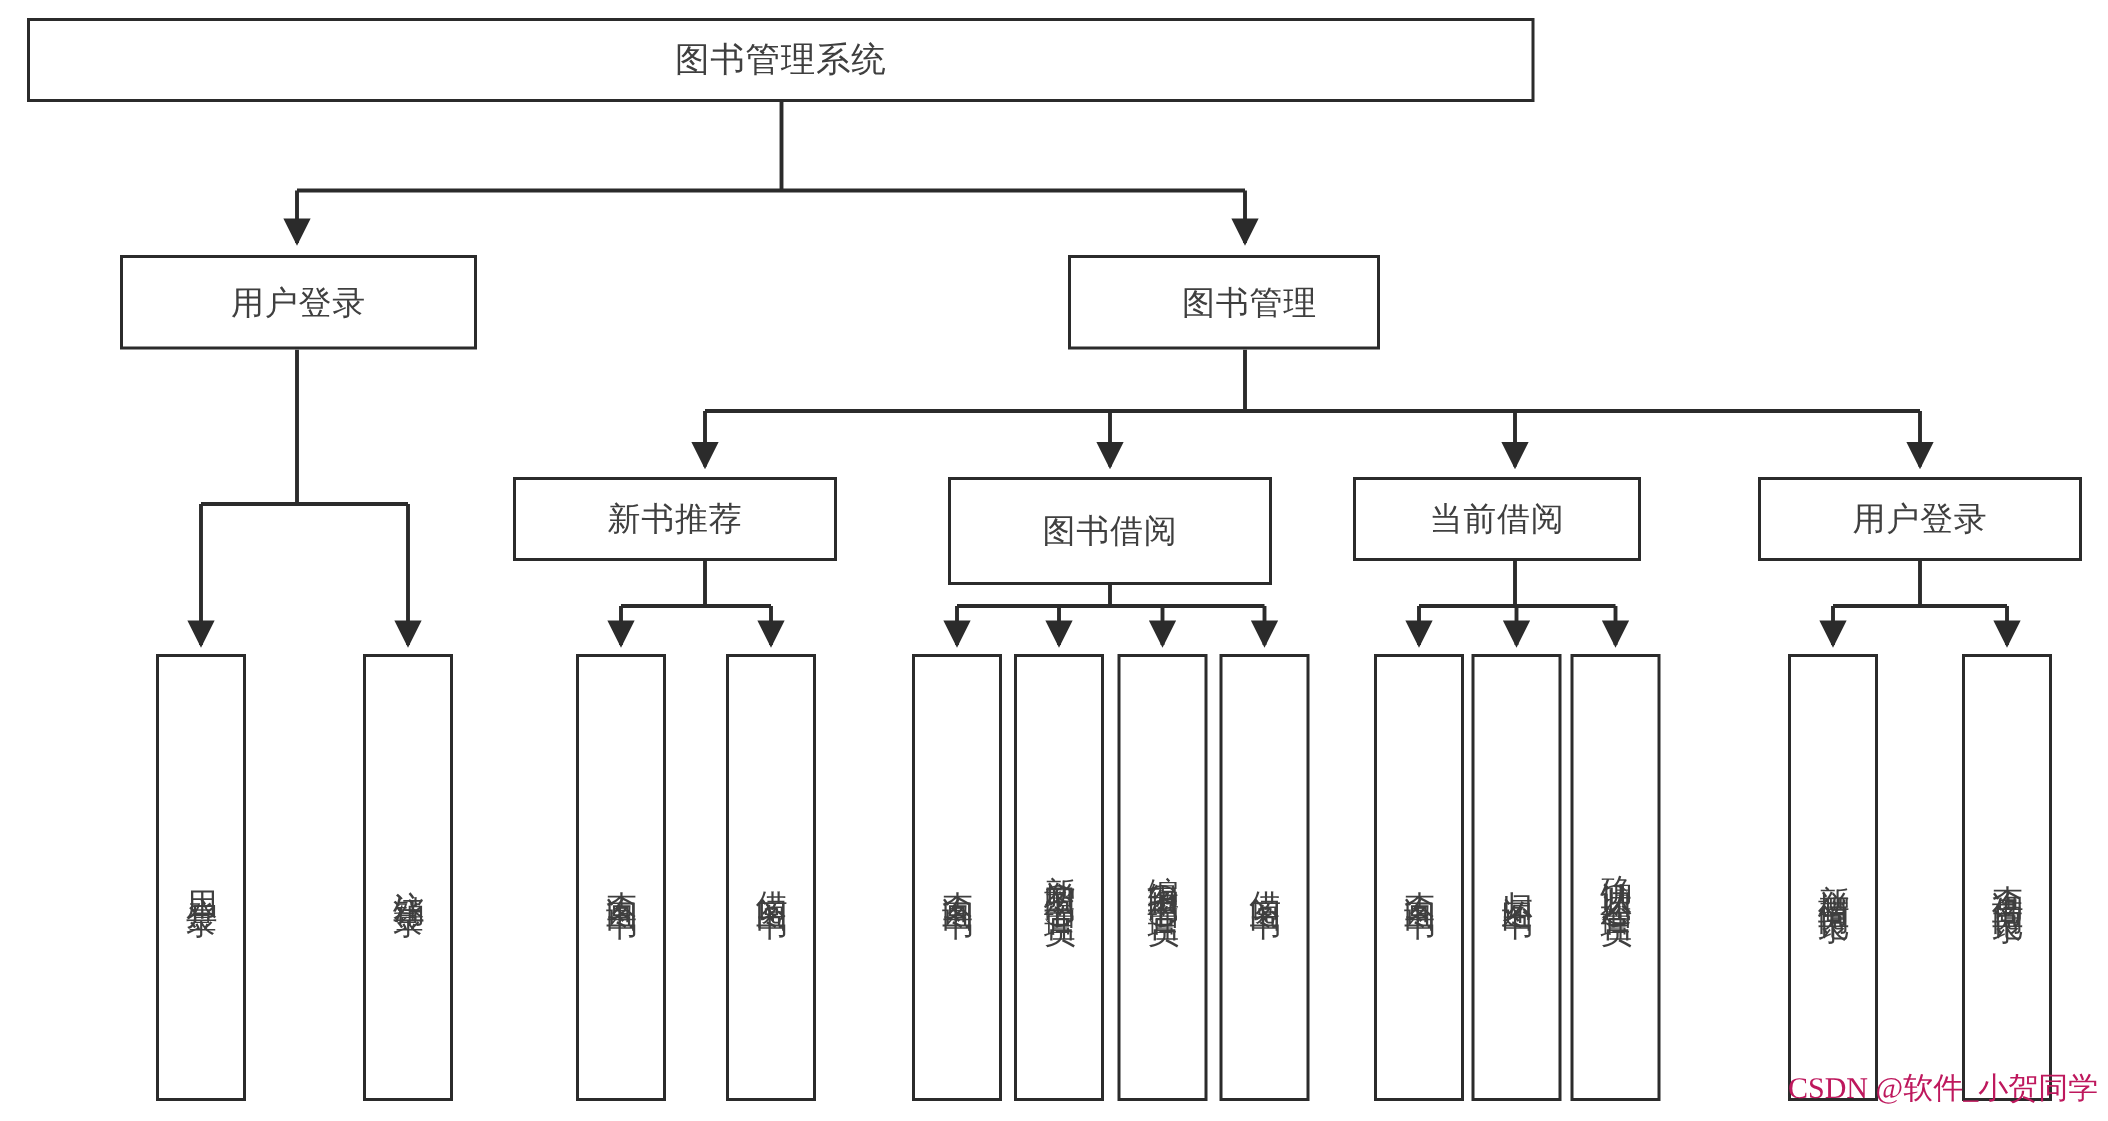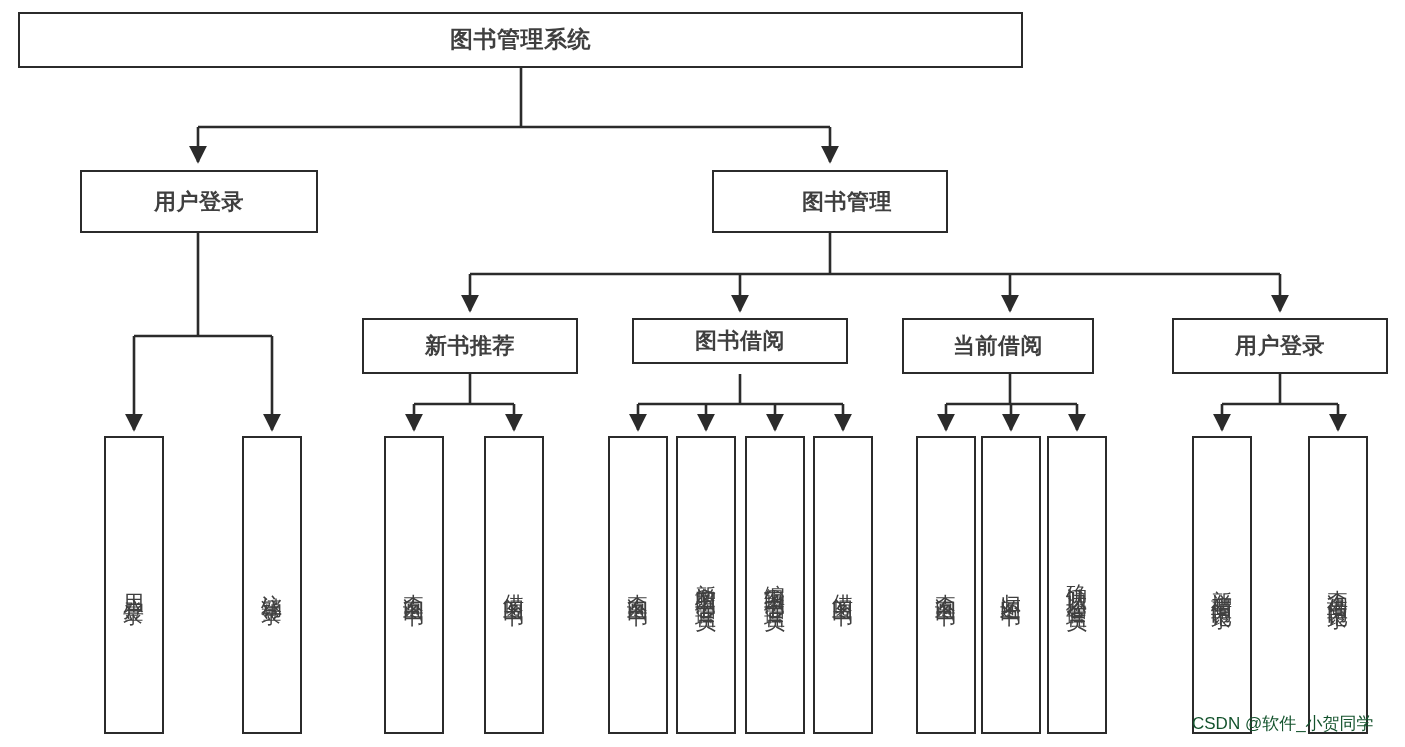--- a/index.html
+++ b/index.html
@@ -39,21 +39,20 @@
   .node .label {
     display: block;
     text-align: center;
     line-height: 1.18;
     color: #3f3f3f;
   }
   
   .node.horiz .label {
     font-size: 22px;
     letter-spacing: 0.5px;
-    font-weight: bold;
   }
   .node.root .label {
     font-size: 23px;
   }
   
   .node.vert {
     align-items: center;
     justify-content: center;
   }
   .node.vert .label {
@@ -61,25 +60,25 @@
     text-orientation: upright;
     font-size: 21px;
     line-height: 1.0;
     letter-spacing: 4px;
     max-height: 268px;
   }
   #watermark {
     position: absolute;
     left: 1192px;
     top: 712px;
-    font-size: 17px;
-    color: #14532d;
+    font-size: 20px;
+    color: #be185d;
     white-space: nowrap;
     z-index: 5;
-    font-family: Liberation Sans, sans-serif;
+    font-family: Liberation Serif, serif;
   }
 </style>
 </head>
 <body>
 
 <div id="canvas">
 
   <svg id="edges" viewBox="0 0 1405 747" xmlns="http://www.w3.org/2000/svg">
     <defs>
       <marker id="arrow" viewBox="0 0 10 10" refX="9" refY="5" markerWidth="7" markerHeight="7" orient="auto-start-reverse">
@@ -130,28 +129,28 @@
     </g>
   </svg>
 
   <div class="node horiz root" style="left:18px; top:12px; width:1005px; height:56px;">
     <span class="label">图书管理系统</span>
   </div>
 
   <div class="node horiz" style="left:80px; top:170px; width:238px; height:63px;">
     <span class="label">用户登录</span>
   </div>
-  <div class="node horiz" style="left:712px; top:170px; width:236px; height:63px;padding-left:34px;">
+  <div class="node horiz" style="left:712px; top:170px; width:208px; height:63px;padding-left:34px;">
     <span class="label">图书管理</span>
   </div>
 
-  <div class="node horiz" style="left:362px; top:318px; width:216px; height:56px;justify-content:center;">
+  <div class="node horiz" style="left:342px; top:318px; width:216px; height:56px;justify-content:center;">
     <span class="label">新书推荐</span>
   </div>
-  <div class="node horiz" style="left:632px; top:318px; width:216px; height:46px;">
+  <div class="node horiz" style="left:632px; top:318px; width:216px; height:72px;">
     <span class="label">图书借阅</span>
   </div>
   <div class="node horiz" style="left:902px; top:318px; width:192px; height:56px;">
     <span class="label">当前借阅</span>
   </div>
   <div class="node horiz" style="left:1172px; top:318px; width:216px; height:56px;">
     <span class="label">用户登录</span>
   </div>
 
   <div class="node vert" style="left:104px; top:436px; width:60px; height:298px;">

